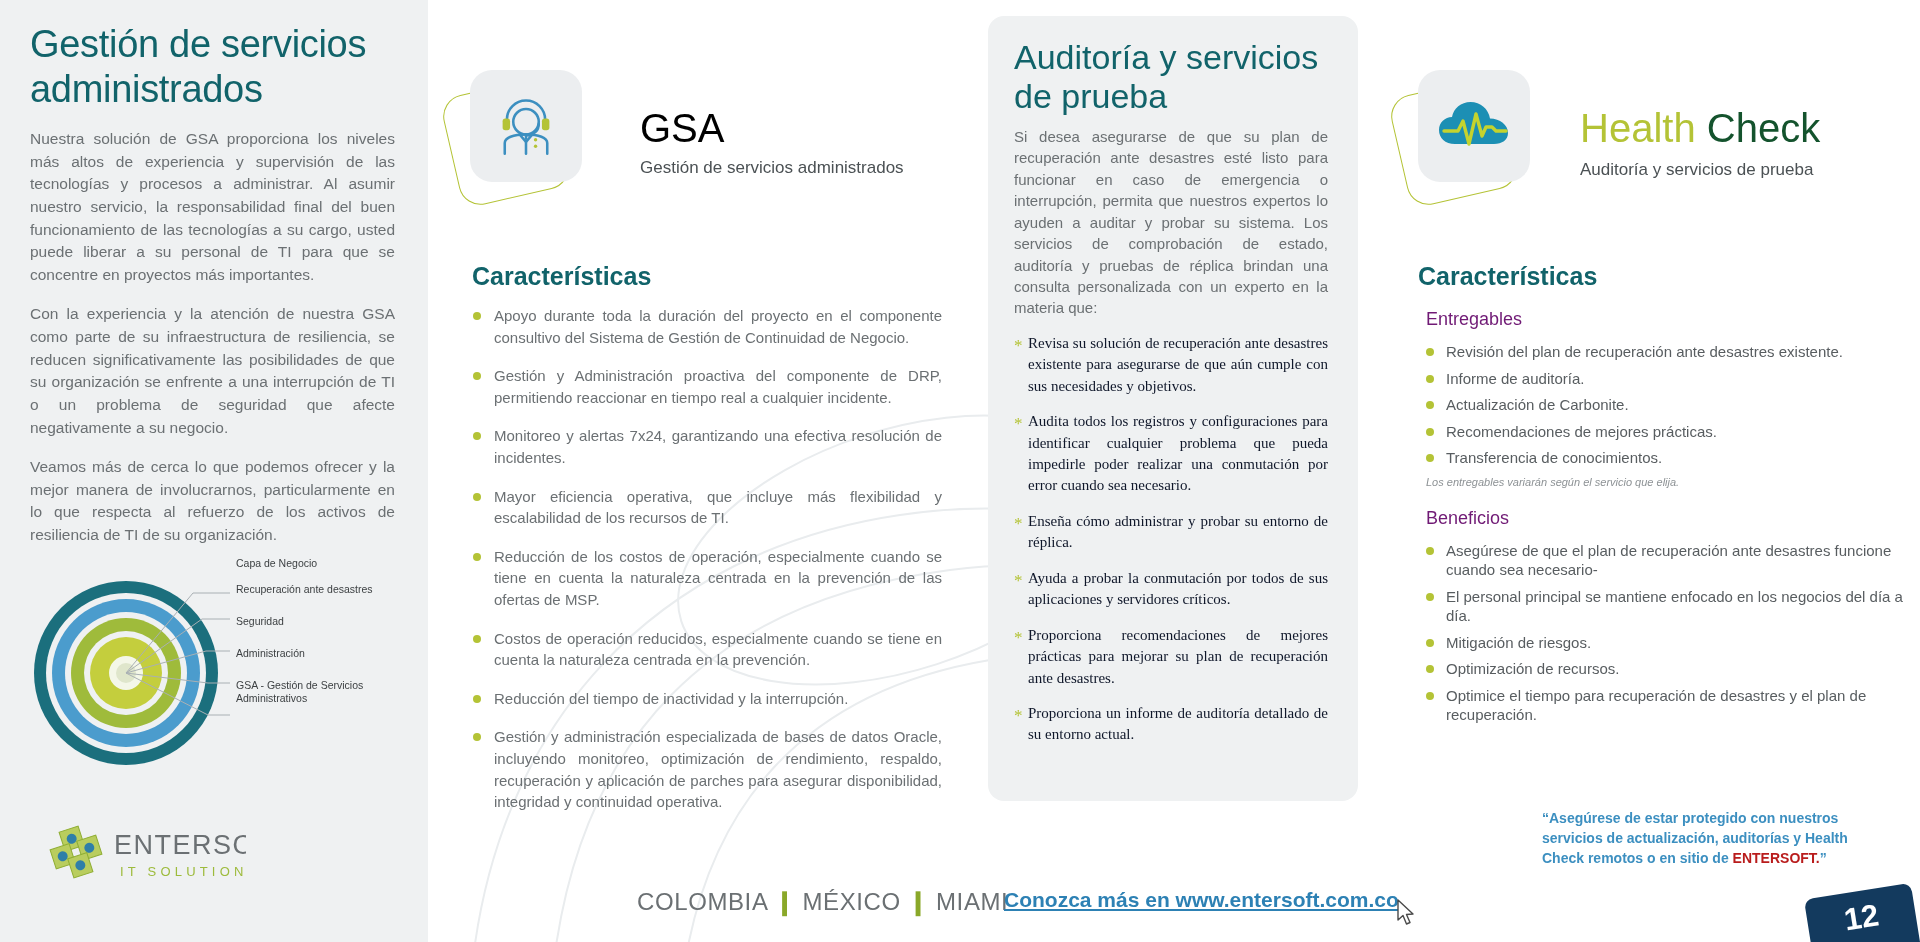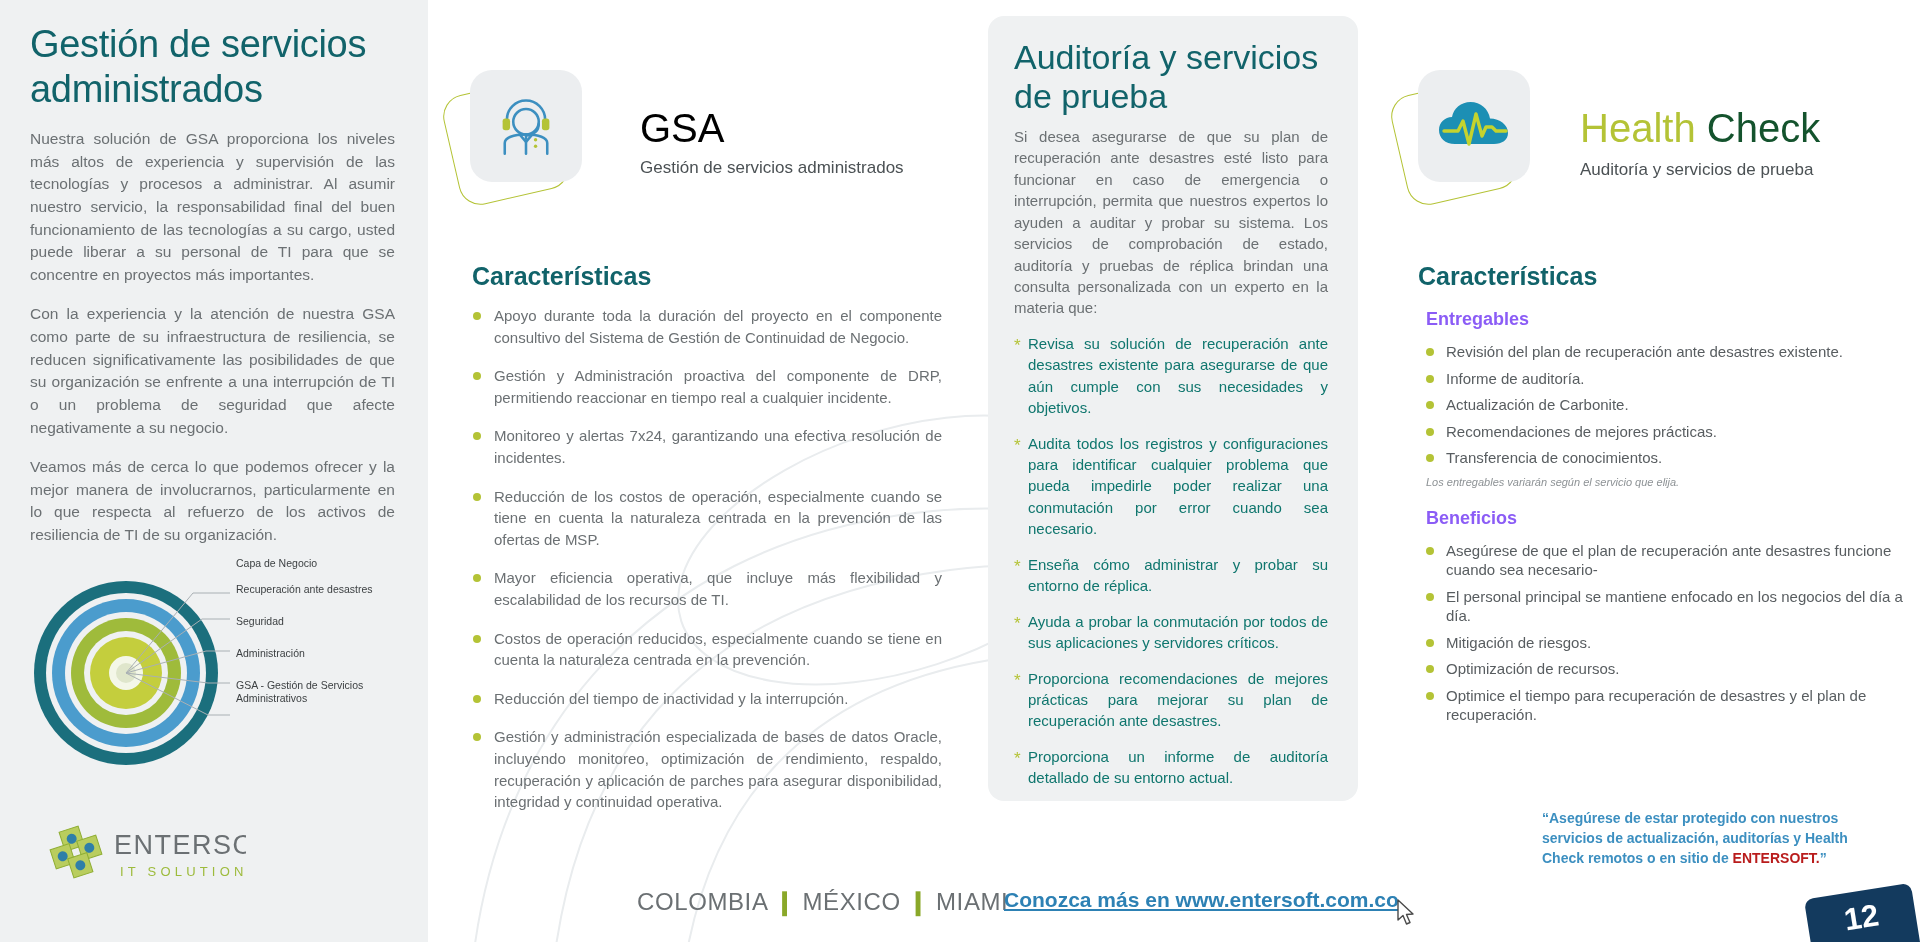--- a/index.html
+++ b/index.html
@@ -170,22 +170,23 @@
     text-align: justify;
     margin-bottom: 14px;
   }
   ul.ast { list-style: none; }
   ul.ast li {
     position: relative;
     padding-left: 14px;
     margin-bottom: 14px;
     font-size: 15px;
     line-height: 1.43;
-    color: #0f766e;
+    color: #0f172a;
     text-align: justify;
+    font-family: Liberation Serif, serif;
   }
   ul.ast li::before {
     content: "*";
     position: absolute;
     left: 0; top: 1px;
     color: #b4c336;
     font-size: 17px;
   }
 
   
@@ -228,22 +229,22 @@
     color: #4b5154;
   }
   .hc-feat {
     font-size: 25px;
     font-weight: bold;
     color: #11636a;
     margin: 62px 0 18px 28px;
   }
   .sub-head {
     font-size: 18px;
-    font-weight: bold;
-    color: #8b5cf6;
+    font-weight: normal;
+    color: #701a75;
     margin: 0 0 12px 36px;
   }
   ul.hc-list { list-style: none; margin-left: 36px; width: 480px; }
   ul.hc-list li {
     position: relative;
     padding-left: 20px;
     margin-bottom: 7px;
     font-size: 15px;
     line-height: 1.3;
     color: #585d60;
@@ -408,22 +409,22 @@
       <div class="brand-title">GSA</div>
       <div class="brand-sub">Gestión de servicios administrados</div>
     </div>
 
     <h2 class="feat-title">Características</h2>
 
     <ul class="bullets">
       <li>Apoyo durante toda la duración del proyecto en el componente consultivo del Sistema de Gestión de Continuidad de Negocio.</li>
       <li>Gestión y Administración proactiva del componente de DRP, permitiendo reaccionar en tiempo real a cualquier incidente.</li>
       <li>Monitoreo y alertas 7x24, garantizando una efectiva resolución de incidentes.</li>
+      <li>Mayor eficiencia operativa, que incluye más flexibilidad y escalabilidad de los recursos de TI.</li>
       <li>Reducción de los costos de operación, especialmente cuando se tiene en cuenta la naturaleza centrada en la prevención de las ofertas de MSP.</li>
-      <li>Mayor eficiencia operativa, que incluye más flexibilidad y escalabilidad de los recursos de TI.</li>
       <li>Costos de operación reducidos, especialmente cuando se tiene en cuenta la naturaleza centrada en la prevención.</li>
       <li>Reducción del tiempo de inactividad y la interrupción.</li>
       <li>Gestión y administración especializada de bases de datos Oracle, incluyendo monitoreo, optimización de rendimiento, respaldo, recuperación y aplicación de parches para asegurar disponibilidad, integridad y continuidad operativa.</li>
     </ul>
   </div>
 
   <div class="audit-card">
     <h2 class="audit-title">Auditoría y servicios de prueba</h2>
     <p class="audit-intro">Si desea asegurarse de que su plan de recuperación ante desastres esté listo para funcionar en caso de emergencia o interrupción, permita que nuestros expertos lo ayuden a auditar y probar su sistema. Los servicios de comprobación de estado, auditoría y pruebas de réplica brindan una consulta personalizada con un experto en la materia que:</p>
     <ul class="ast">

